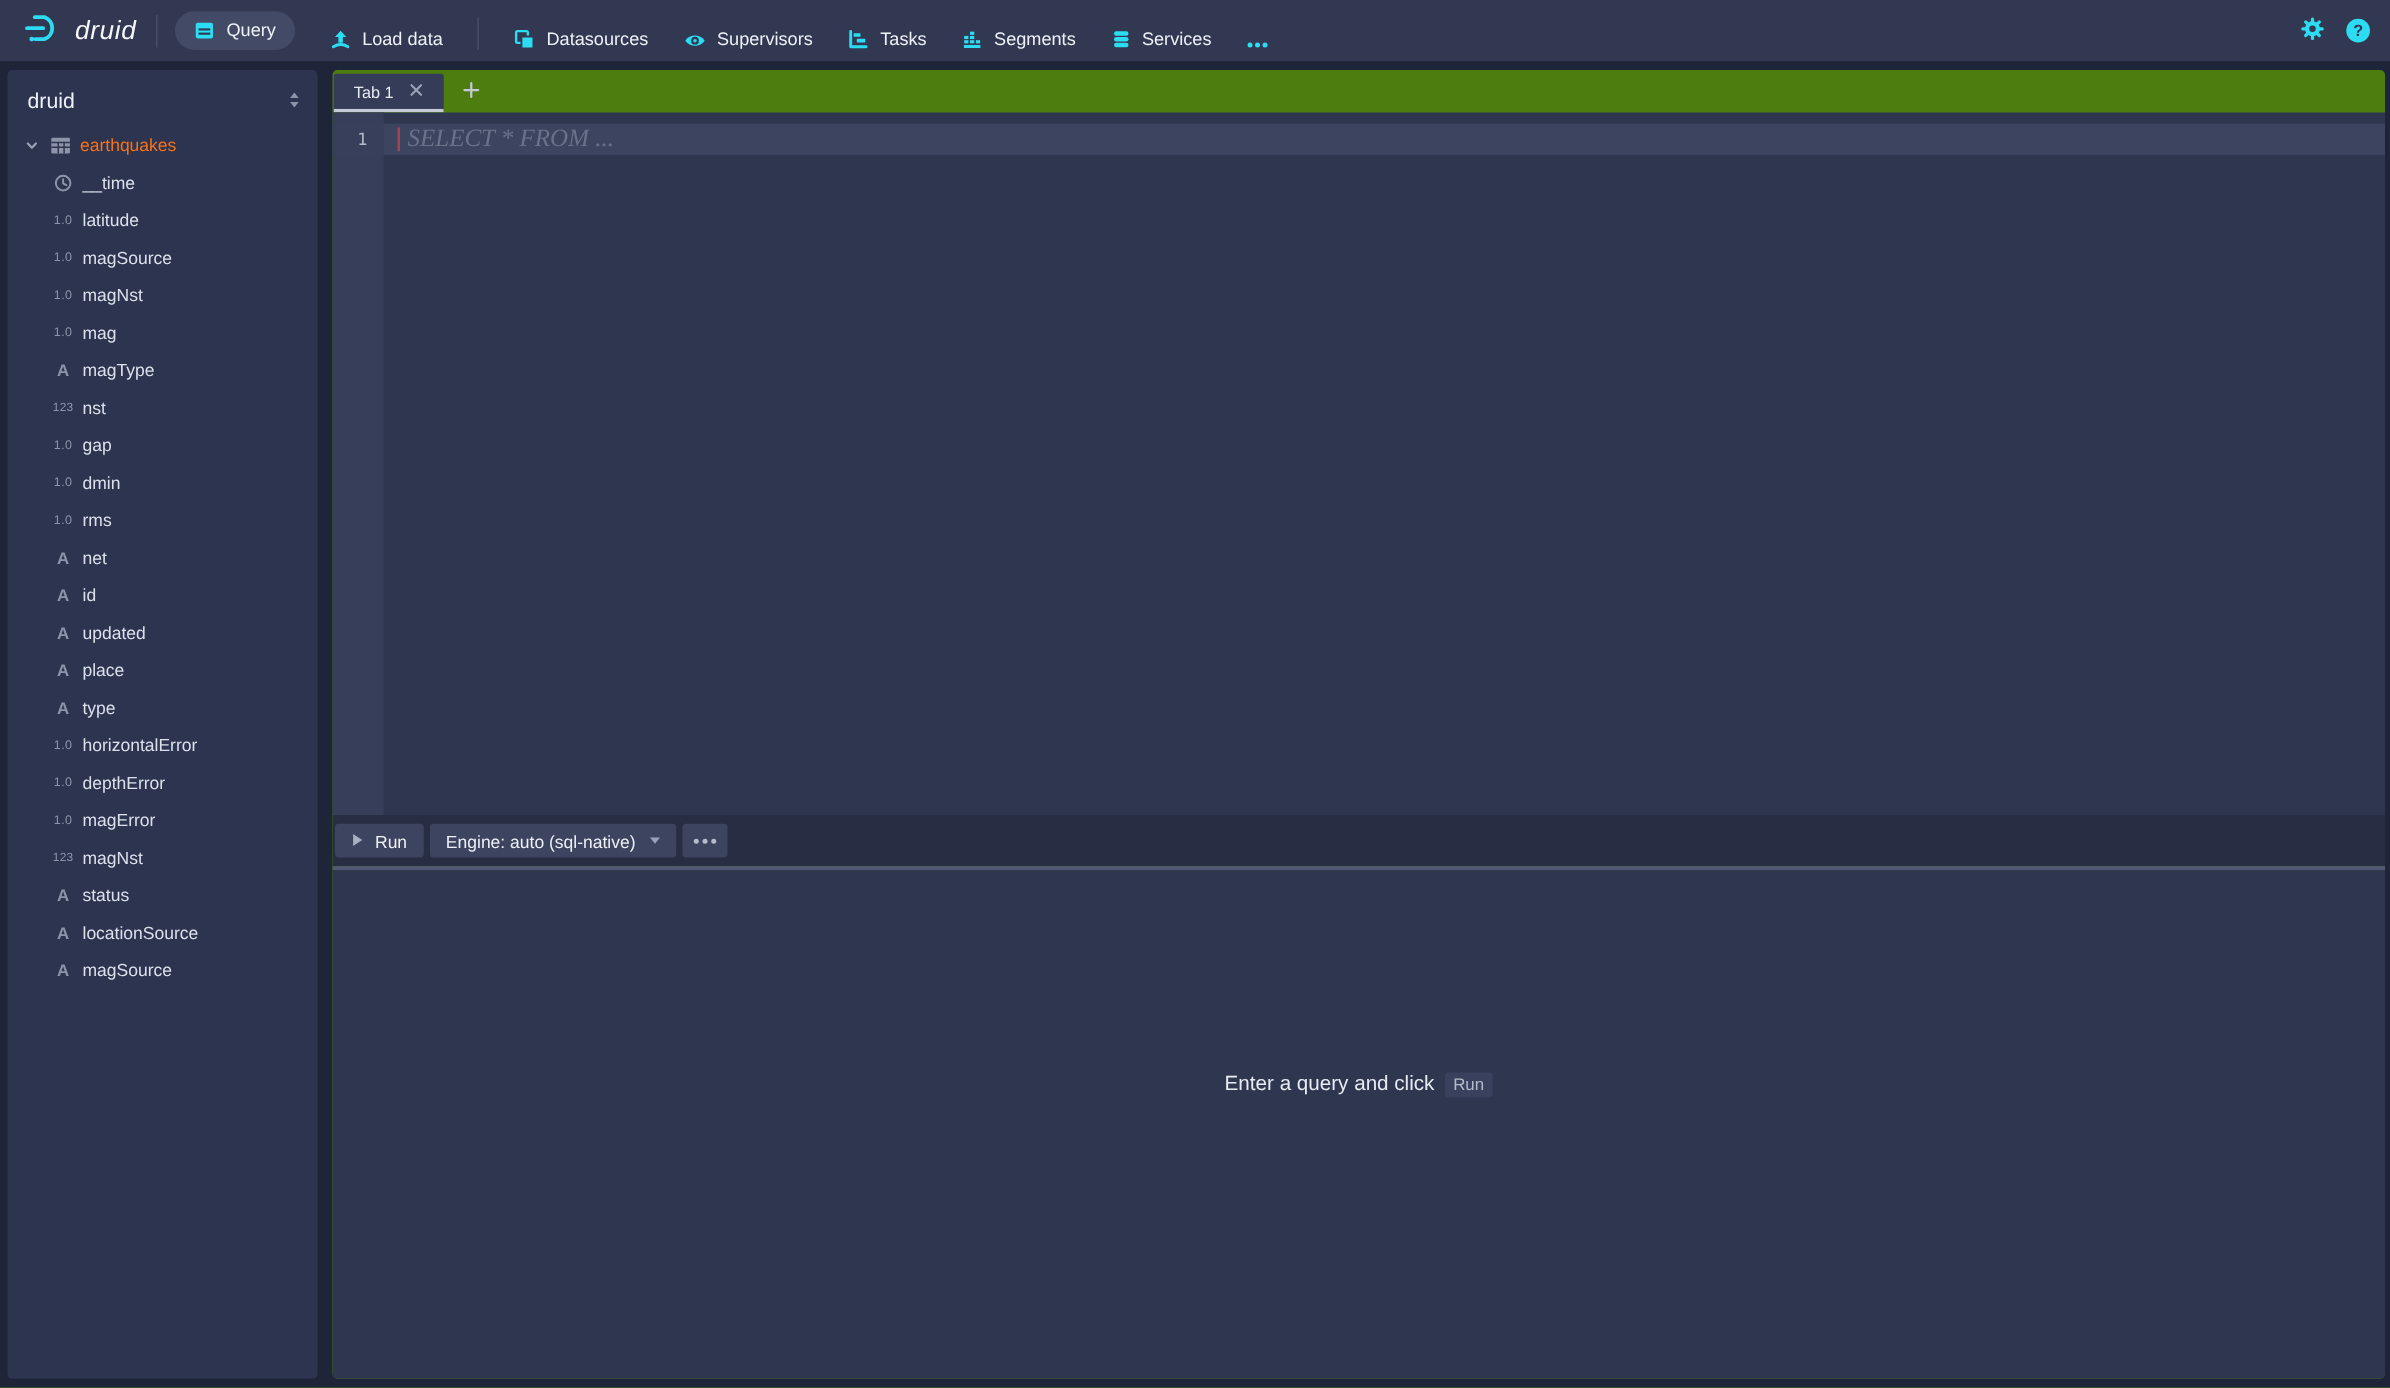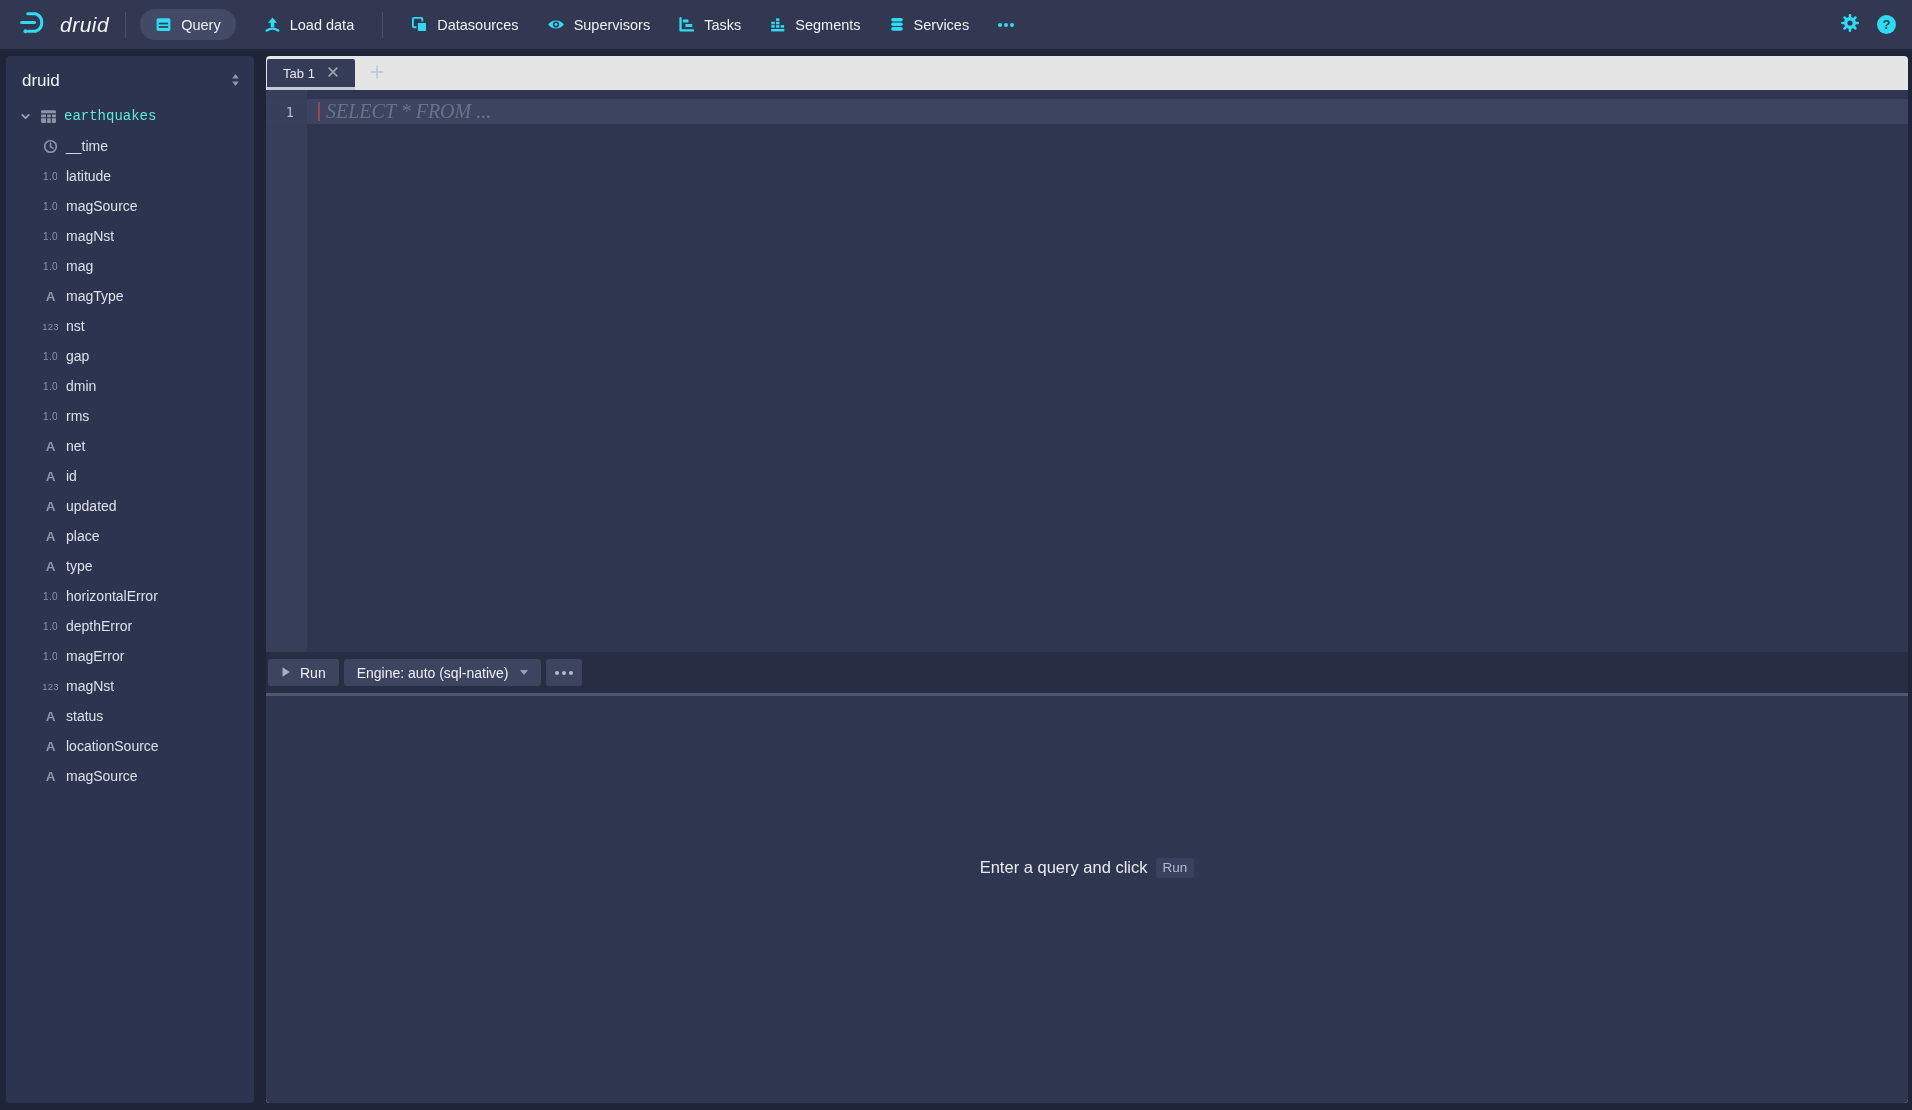--- a/index.html
+++ b/index.html
@@ -19,21 +19,21 @@
     padding-left:18px;
   }
   .brand { display:flex; align-items:center; gap:9px; }
   .wordmark {
     font-size:21px; font-style:italic; font-weight:500;
     color:#f4f6fa; letter-spacing:.5px;
   }
   .nav-divider {
     width:1px; height:26px; background:#4a5170; margin:0 14px 0 16px;
   }
-  .nav-items { display:flex; align-items:center; gap:28px; }
+  .nav-items { display:flex; align-items:flex-end; gap:28px; }
   .nav-item {
     display:flex; align-items:center; gap:9px;
     background:none; border:none; cursor:pointer;
     color:#eef1f7; font-size:14.5px; font-family:inherit;
     padding:0;
   }
   .nav-item.active {
     background:#424a66; border-radius:17px; padding:7px 15px;
   }
   .nav-item .icon { display:flex; align-items:center; }
@@ -62,30 +62,30 @@
   .side-title { font-size:17px; color:#eef1f7; }
   .tree { }
   .tree-row {
     height:30px; display:flex; align-items:center; cursor:pointer;
   }
   .tree-row.ds { padding-left:13px; }
   .tree-row.col { padding-left:35px; }
   .tree-row .chev { width:14px; display:flex; align-items:center; margin-right:6px; }
   .tree-row .t-icon { width:19px; display:flex; align-items:center; justify-content:center; margin-right:6px; }
   .tree-row .label { font-size:14px; color:#dbe0ea; }
-  .tree-row.ds .label { color:#5eead4;font-family:Liberation Mono, monospace; }
+  .tree-row.ds .label { color:#f97316; }
   .badge { color:#8d94a9; font-weight:normal; }
   .badge.float { font-size:10px; letter-spacing:.3px; }
   .badge.int   { font-size:9.5px; letter-spacing:.2px; }
   .badge.string{ font-size:13.5px; font-weight:600; }
 
   
   .main {
     position:absolute; left:266px; top:56px; width:1642px; height:1047px;
-    background:#e5e5e5; border-radius:4px; overflow:hidden;
+    background:#4d7c0f; border-radius:4px; overflow:hidden;
   }
   
   .tabbar { position:absolute; top:0; left:0; right:0; height:34px; display:flex; align-items:flex-end; }
   .tab {
     margin-left:1px; width:88px; height:31px;
     background:#353c58;
     border:none; border-bottom:3px solid #c5cad9;
     border-radius:2px 2px 0 0;
     display:flex; align-items:center; justify-content:center; gap:12px;
     cursor:pointer; font-family:inherit;

